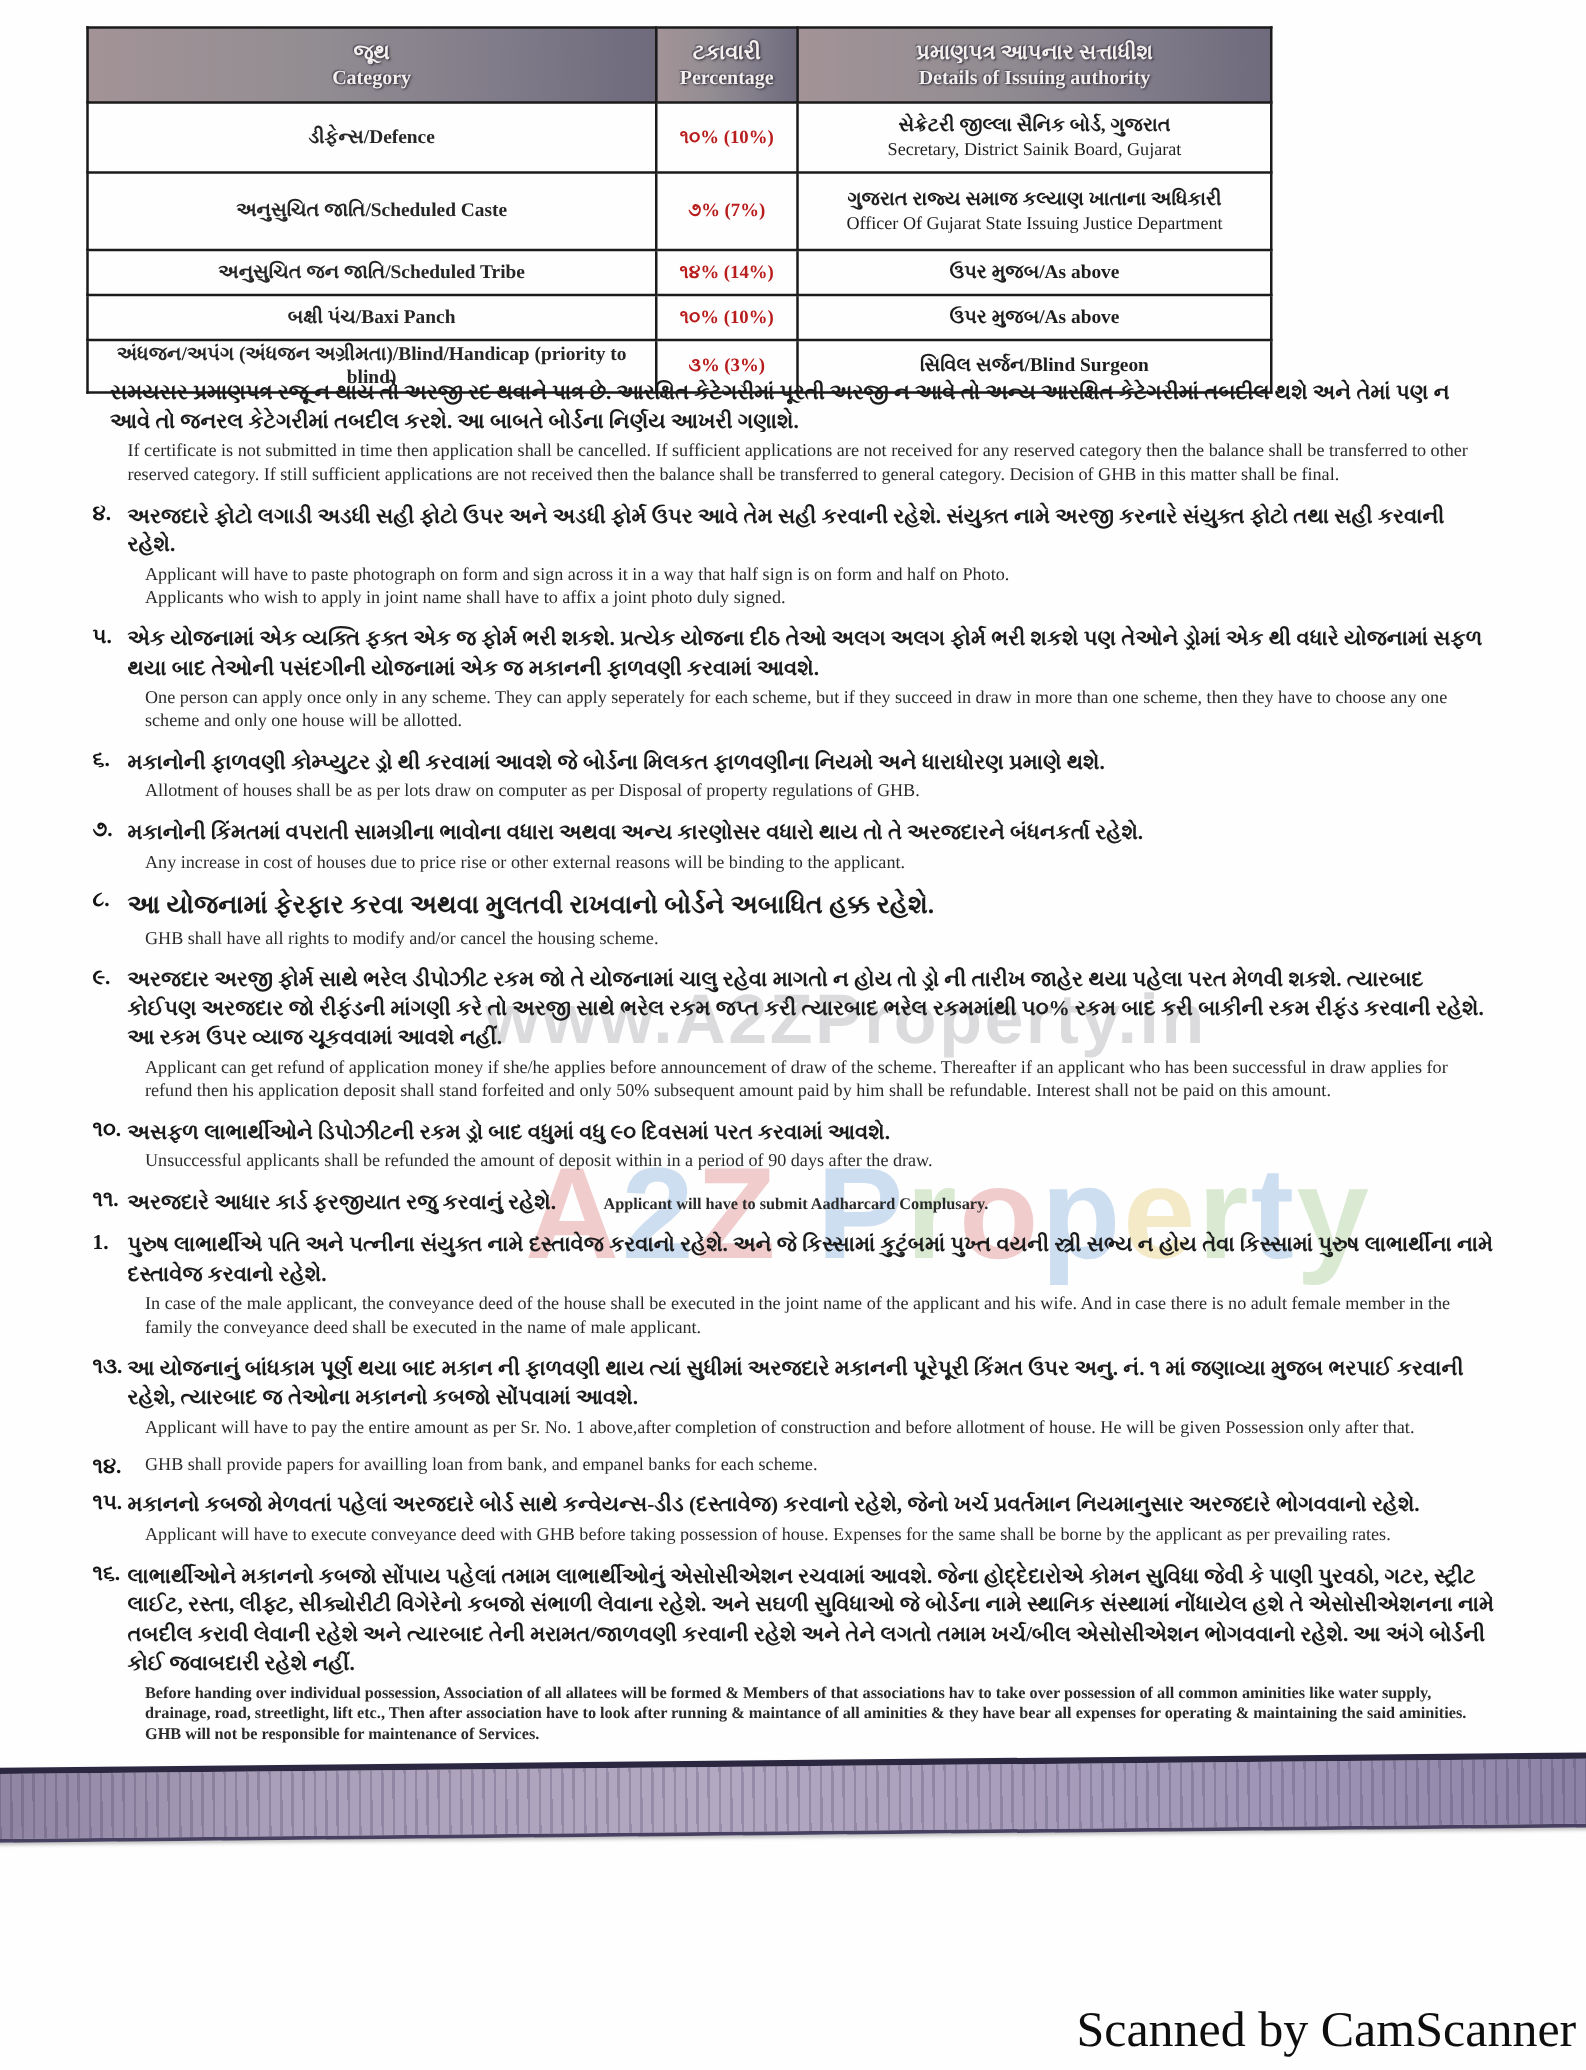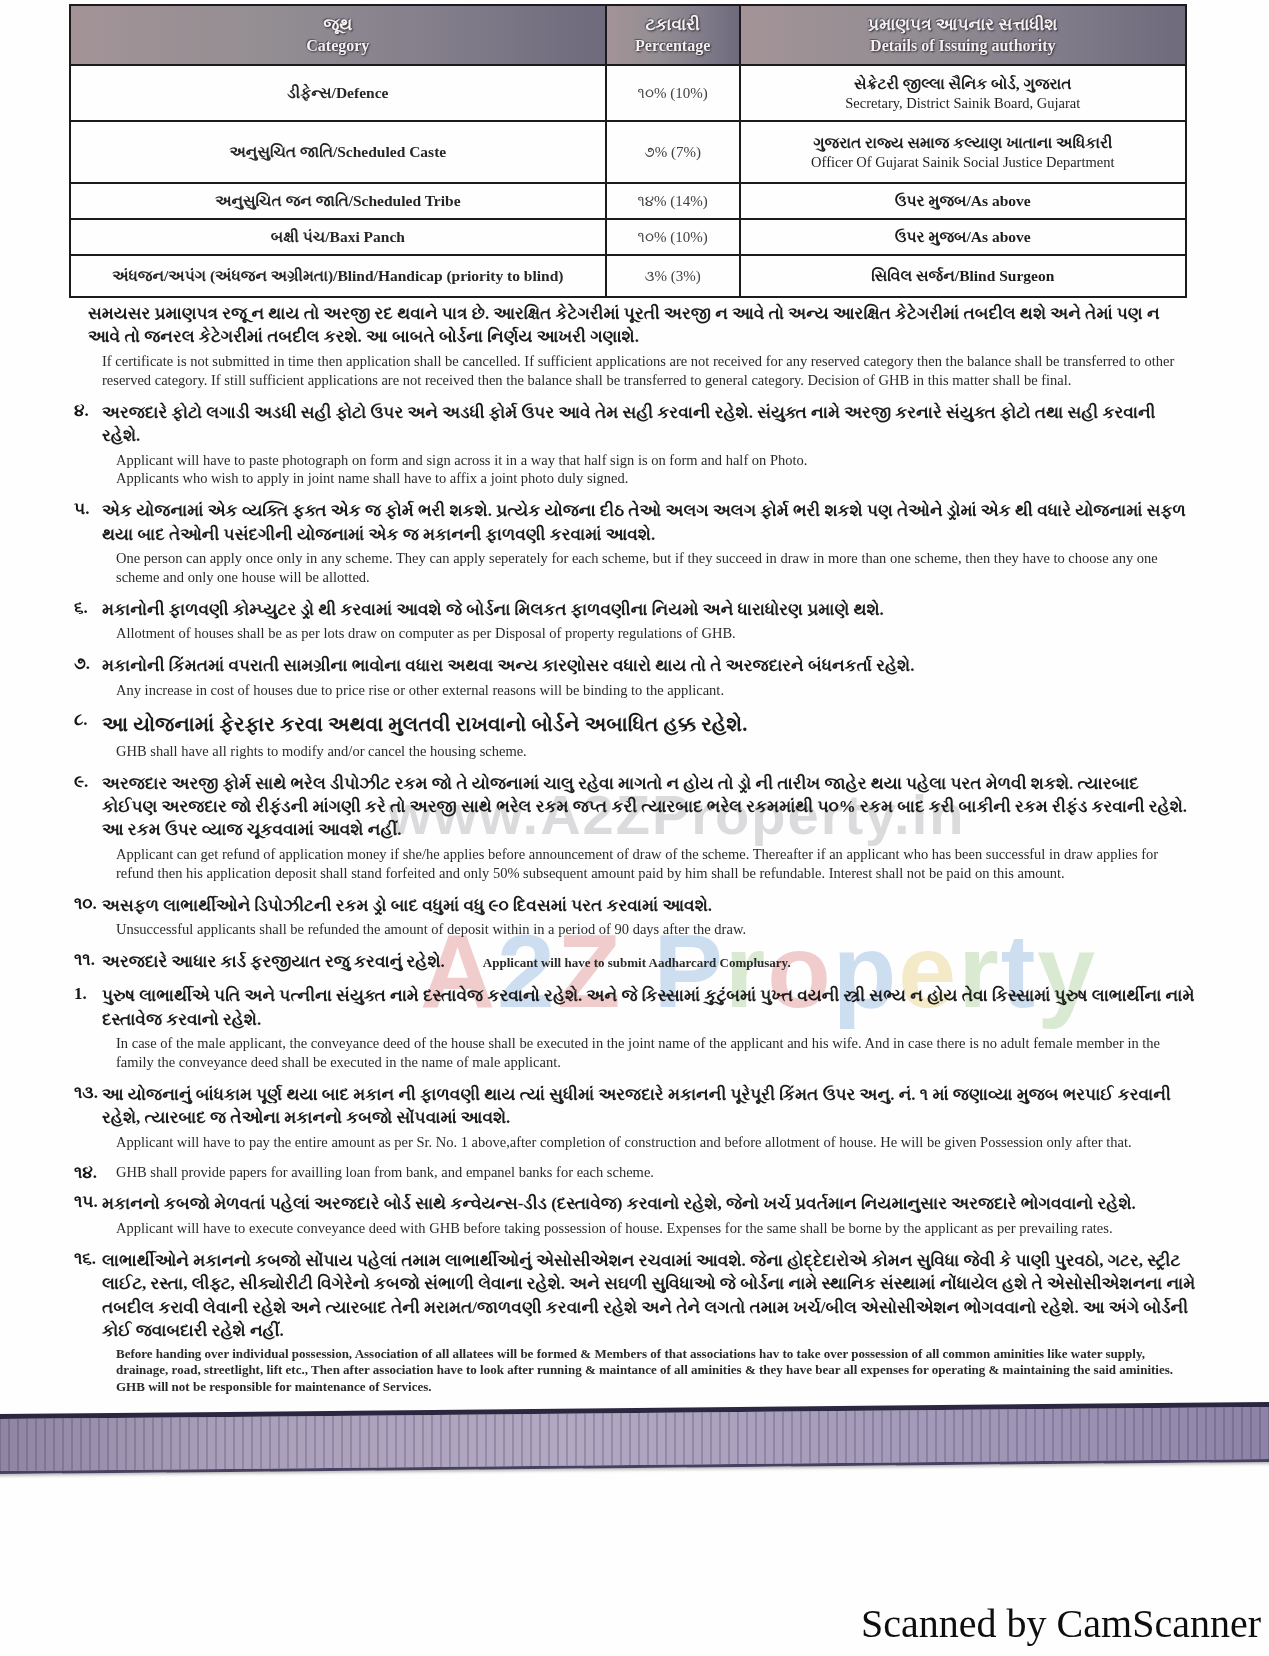--- a/index.html
+++ b/index.html
@@ -4,36 +4,36 @@
 <style>
   html,body{margin:0;padding:0;}
   body{background:#e9e9e9;}
   .page{
     position:relative; width:1269px; height:1656px; margin:0 auto;
     background:#fefefe; overflow:hidden;
     font-family:"Liberation Serif", serif; color:#1d1d1d;
   }
   
   .scan-table{
-    position:absolute; top:4px; left:69px; width:1118px;
+    position:absolute; top:21px; left:69px; width:949px;
     border-collapse:collapse; table-layout:fixed; z-index:2;
   }
   .scan-table th, .scan-table td{
     border:2px solid #1b1b1b; padding:2px 6px; text-align:center; vertical-align:middle;
   }
   .scan-table thead th{
     background:linear-gradient(90deg,#a39397 0%, #928d92 40%, #7f7a88 75%, #6f6a7c 100%);
     color:#f3f0ef; text-shadow:1px 1px 2px #2a2630, -1px -1px 1px #55505e;
     font-weight:bold; height:54px; line-height:1.25;
   }
   .th-gu{font-size:17px;}
   .th-en{font-size:16px;}
   .col-cat{width:48%;} .col-pct{width:12%;} .col-auth{width:40%;}
   .cell-cat{font-size:15.5px; font-weight:bold; color:#262626;}
-  .cell-pct{font-size:15px; font-weight:normal; color:#404040;}
+  .cell-pct{font-size:15px; font-weight:bold; color:#b91c1c;}
   .auth-gu{font-size:15.5px; font-weight:bold; line-height:1.3;}
   .auth-en{font-size:14.5px; line-height:1.25;}
   .r1{height:56px;} .r2{height:62px;} .r3{height:36px;} .r4{height:36px;padding-left:28px;} .r5{height:42px;}
   
   .content{
     position:absolute; top:302px; left:74px; width:1122px; height:1100px;
     overflow:hidden; z-index:2;
   }
   .gu{
     font-size:17px; font-weight:bold; color:#1c1c1c; line-height:1.38;
@@ -115,21 +115,21 @@
         <td>
           <div class="auth-gu">સેક્રેટરી જીલ્લા સૈનિક બોર્ડ, ગુજરાત</div>
           <div class="auth-en">Secretary, District Sainik Board, Gujarat</div>
         </td>
       </tr>
       <tr class="r2">
         <td class="cell-cat">અનુસુચિત જાતિ/Scheduled Caste</td>
         <td class="cell-pct">૭% (7%)</td>
         <td>
           <div class="auth-gu">ગુજરાત રાજ્ય સમાજ કલ્યાણ ખાતાના અધિકારી</div>
-          <div class="auth-en">Officer Of Gujarat Sainik Social Justice Department</div>
+          <div class="auth-en">Officer Of Gujarat State Issuing Justice Department</div>
         </td>
       </tr>
       <tr class="r3">
         <td class="cell-cat">અનુસુચિત જન જાતિ/Scheduled Tribe</td>
         <td class="cell-pct">૧૪% (14%)</td>
         <td>
           <div class="auth-gu">ઉપર મુજબ/As above</div>
         </td>
       </tr>
       <tr class="r4">

